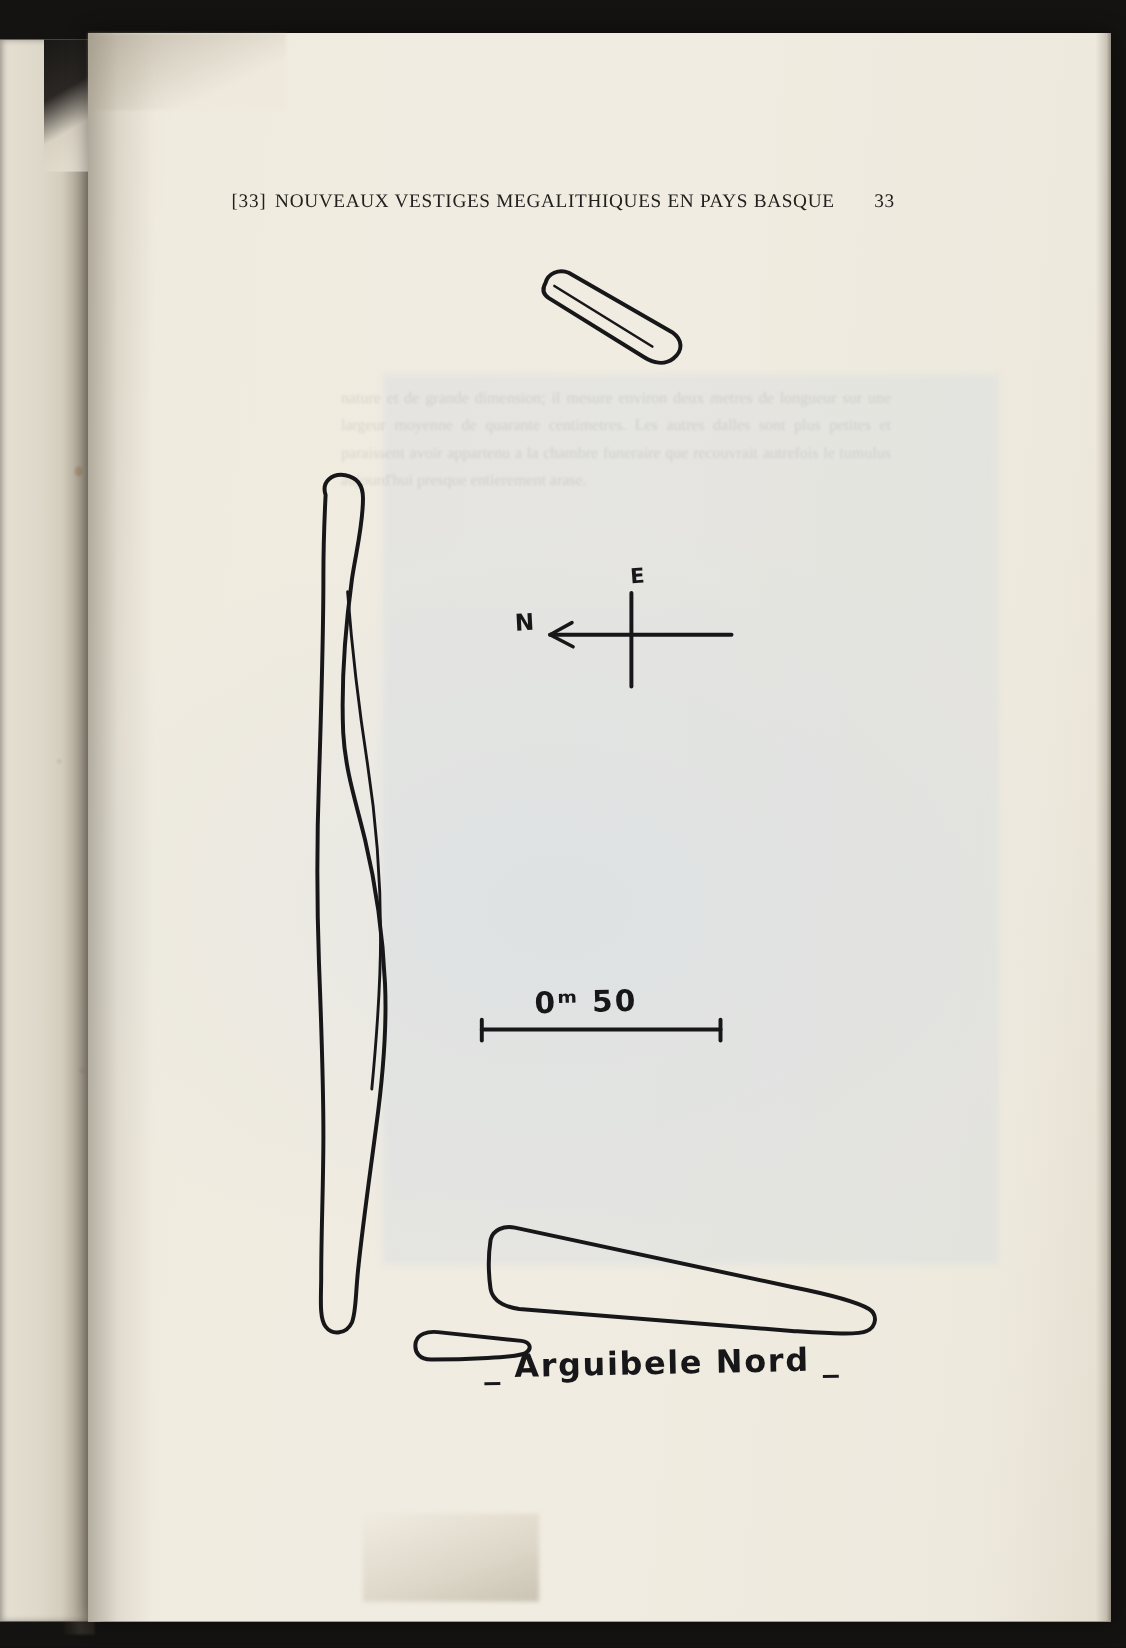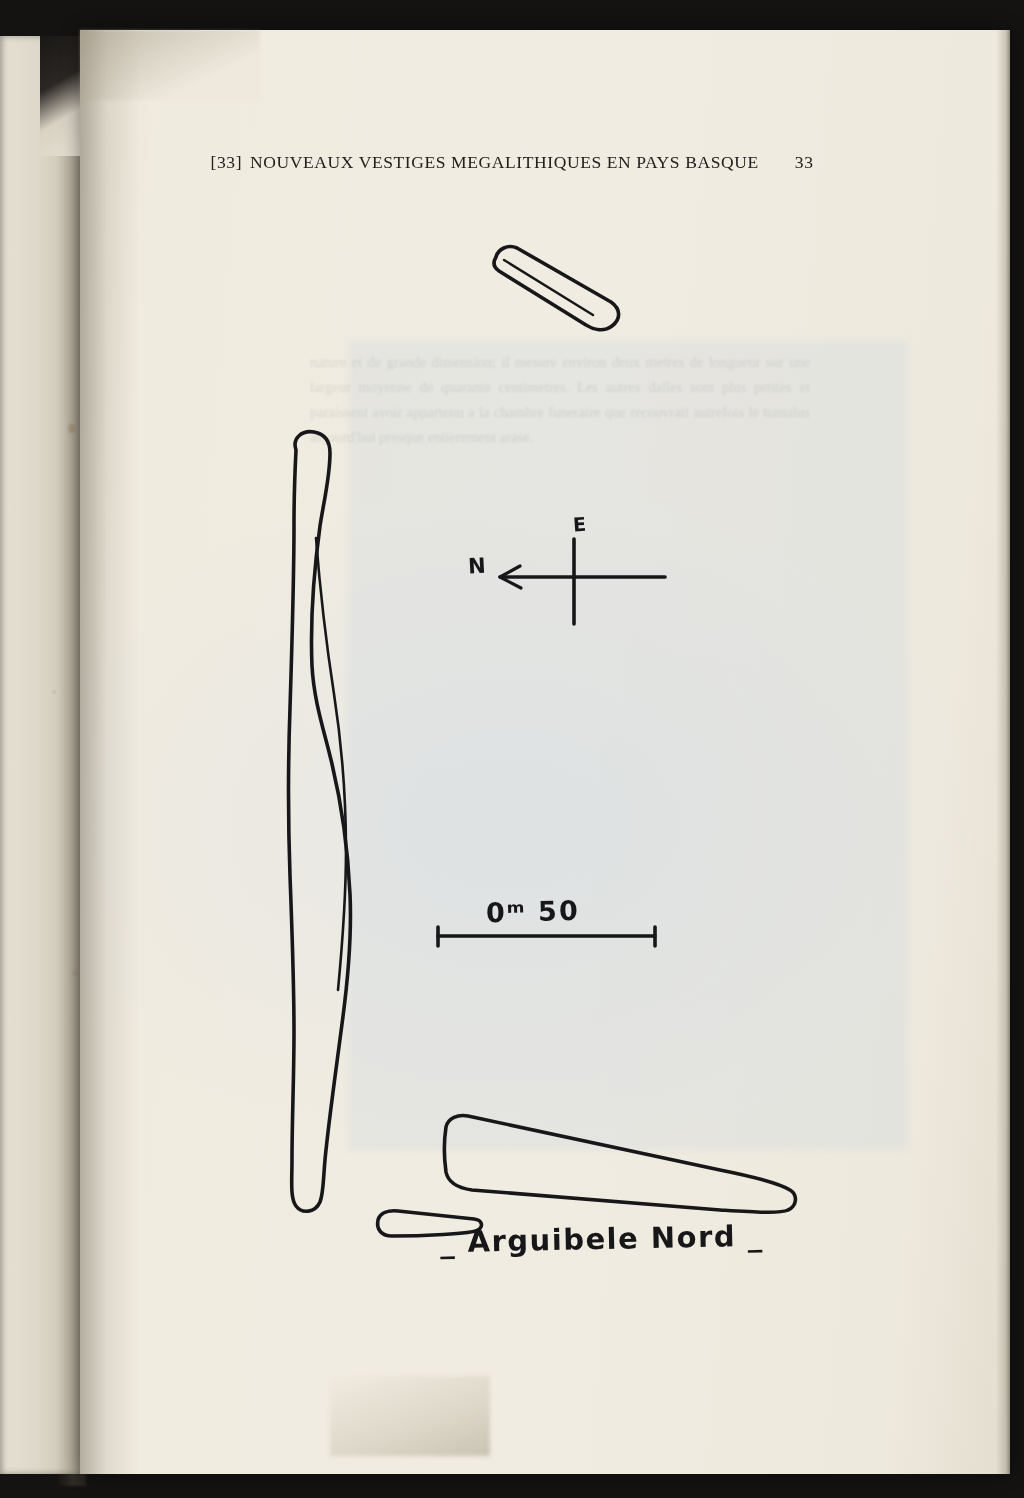--- a/index.html
+++ b/index.html
@@ -116,21 +116,21 @@
     width: 560px;
     height: 810px;
     background: rgba(205,216,224,0.33);
     filter: blur(3px);
   }
 
   
   .running-head {
     position: absolute;
     left: 0; right: 0;
-    top: 152px;
+    top: 172px;
     text-align: center;
     font-family: "Liberation Serif", serif;
     font-size: 17.5px;
     letter-spacing: 0.6px;
     color: #20201e;
     white-space: nowrap;
   }
   .rh-bracket { margin-right: 8px; }
   .rh-title { }
   .rh-page { margin-left: 36px; }

